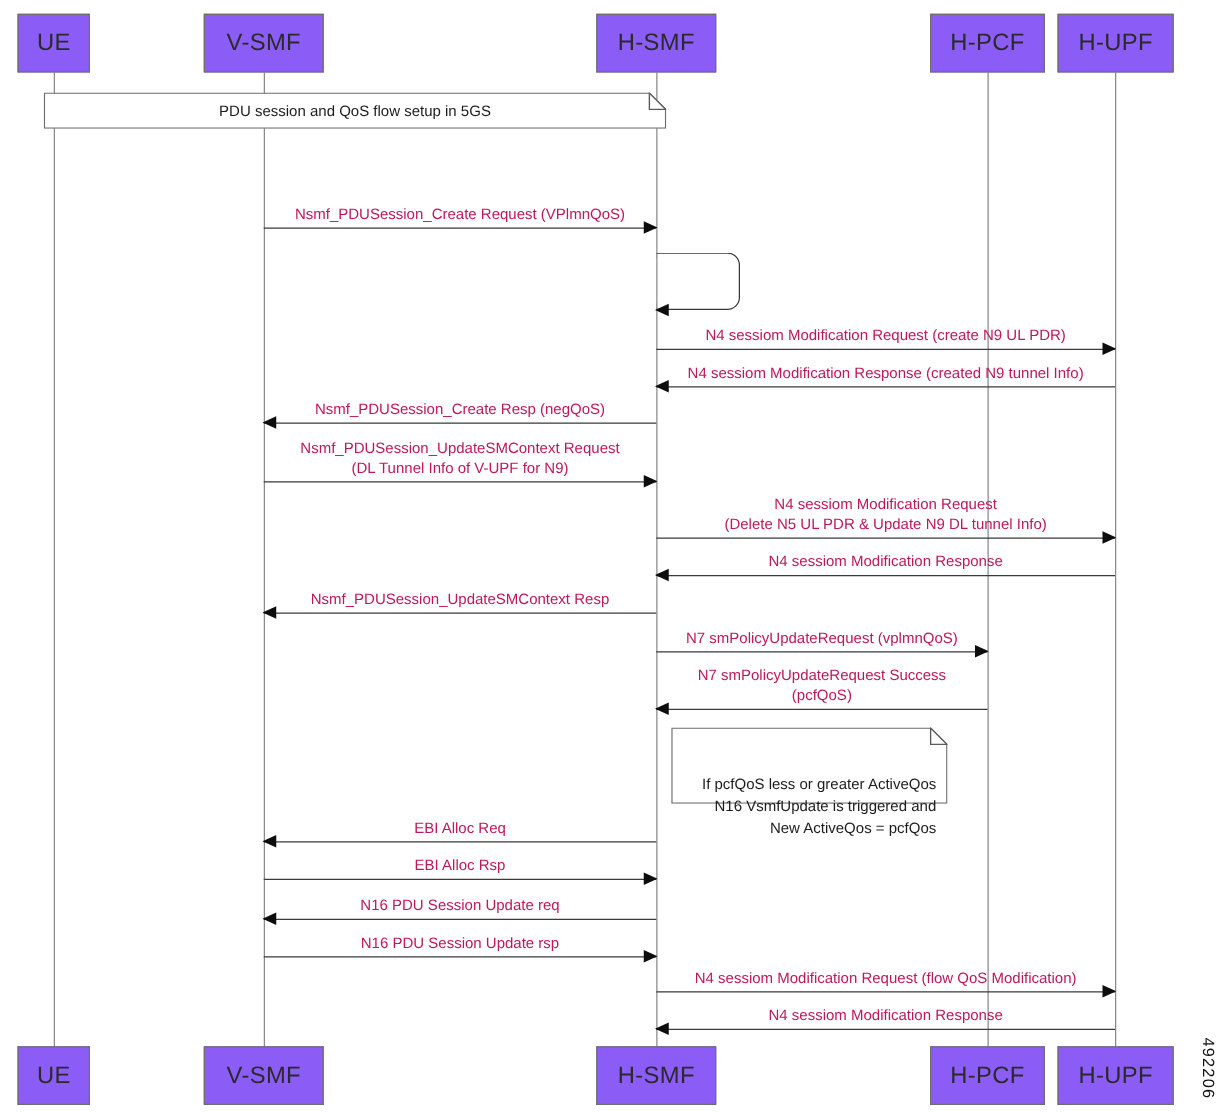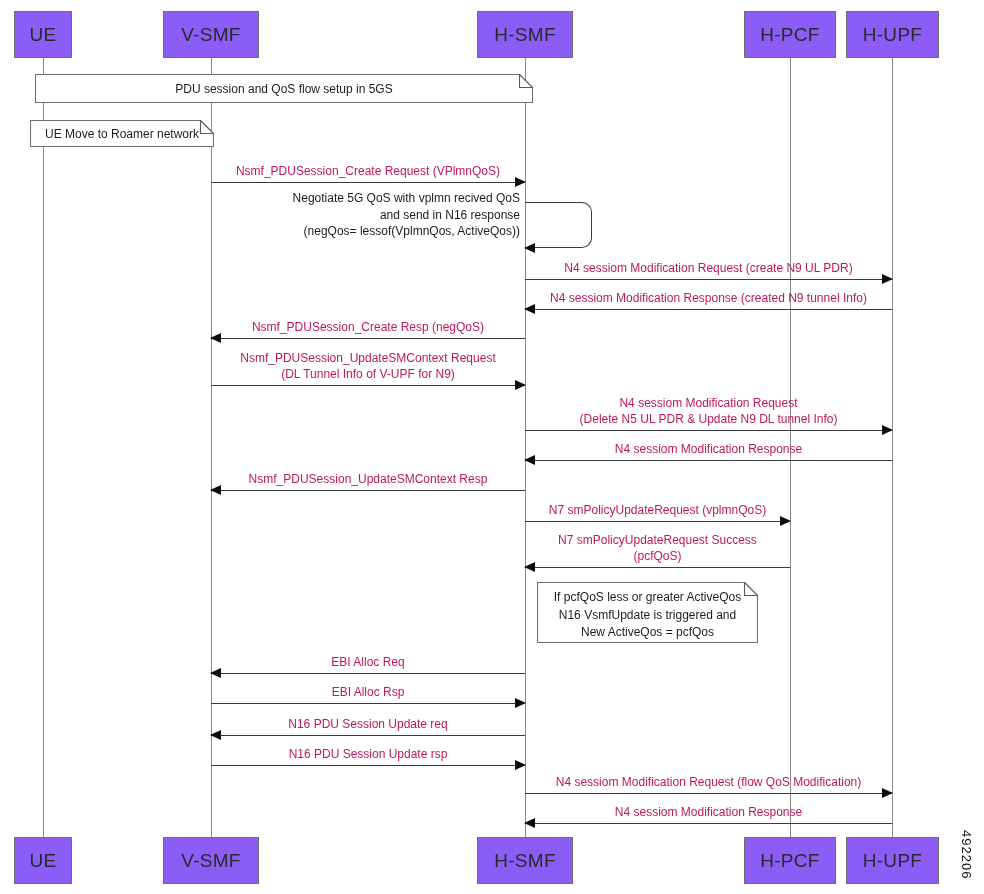--- a/index.html
+++ b/index.html
@@ -16,21 +16,21 @@
     font-size:19px;color:#2a2a2a;letter-spacing:.3px;box-sizing:border-box;
   }
   
   .note{position:absolute;}
   .note svg{position:absolute;left:0;top:0;}
   .note .note-text{
     position:absolute;left:0;top:0;right:0;bottom:0;
     font-size:12px;color:#1c1c1c;white-space:pre-line;
   }
   .note-center .note-text{display:flex;align-items:center;justify-content:center;text-align:center;}
-  .note-left .note-text{padding:7px 9px 0 9px;line-height:17.5px;text-align:center;box-sizing:border-box;}
+  .note-left .note-text{padding:7px 9px 0 9px;line-height:17.5px;text-align:right;box-sizing:border-box;margin-top:30px;}
   
   .msg{position:absolute;}
   .msg .line{position:absolute;left:0;right:0;top:0;height:0;border-top:1.5px solid #3a3a3a;}
   .msg .label{
     position:absolute;left:-30px;right:-30px;bottom:3px;text-align:center;
     font-size:12px;line-height:16px;color:#be185d;white-space:pre-line;
   }
   .head{position:absolute;width:0;height:0;border-top:5.5px solid transparent;border-bottom:5.5px solid transparent;}
   .head-right{right:-1px;top:-5px;border-left:11px solid #0d0d0d;}
   .head-left{left:-1px;top:-5px;border-right:11px solid #0d0d0d;}
@@ -71,40 +71,30 @@
   <div class="pbox" style="left:846px;top:11px;width:93px">H-UPF</div>
 
   <div class="note note-center" style="left:35px;top:74px;width:498px;height:29px">
     <svg width="498" height="29">
       <path class="fold-body" d="M0.5,0.5 H484.5 L497.5,13.5 V28.5 H0.5 Z"></path>
       <path class="fold-flap" d="M484.5,0.5 V13.5 H497.5 Z"></path>
     </svg>
     <div class="note-text">PDU session and QoS flow setup in 5GS</div>
   </div>
 
-  <div class="note note-center" style="left:30px;top:120px;width:184px;height:27px">
-    <svg width="184" height="27">
-      <path class="fold-body" d="M0.5,0.5 H170.5 L183.5,13.5 V26.5 H0.5 Z"></path>
-      <path class="fold-flap" d="M170.5,0.5 V13.5 H183.5 Z"></path>
-    </svg>
-    <div class="note-text">UE Move to Roamer network</div>
-  </div>
 
   <div class="msg" style="left:211px;top:182px;width:314px">
     <div class="line"></div>
     <div class="head head-right"></div>
     <div class="label">Nsmf_PDUSession_Create Request (VPlmnQoS)</div>
   </div>
 
   <div class="self-loop">
     <div class="head"></div>
   </div>
-  <div class="self-label">Negotiate 5G QoS with vplmn recived QoS
-and send in N16 response
-(negQos= lessof(VplmnQos, ActiveQos))</div>
 
   <div class="msg" style="left:525px;top:279px;width:367px">
     <div class="line"></div>
     <div class="head head-right"></div>
     <div class="label">N4 sessiom Modification Request (create N9 UL PDR)</div>
   </div>
 
   <div class="msg" style="left:525px;top:309px;width:367px">
     <div class="line"></div>
     <div class="head head-left"></div>

